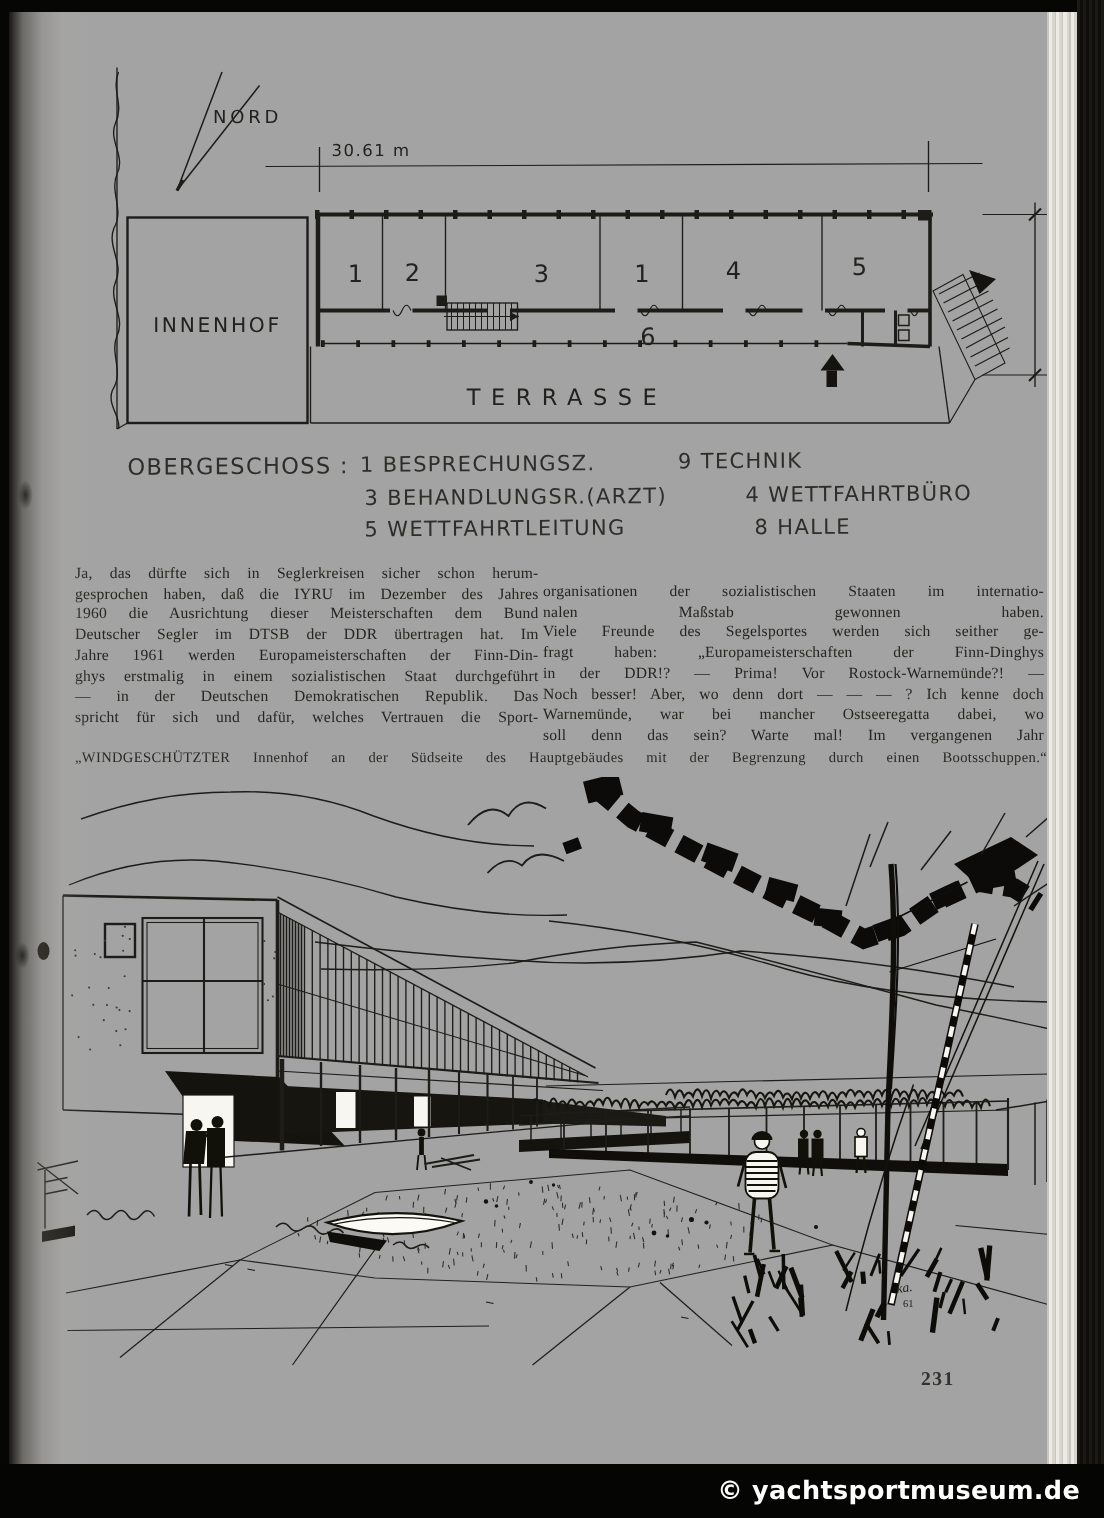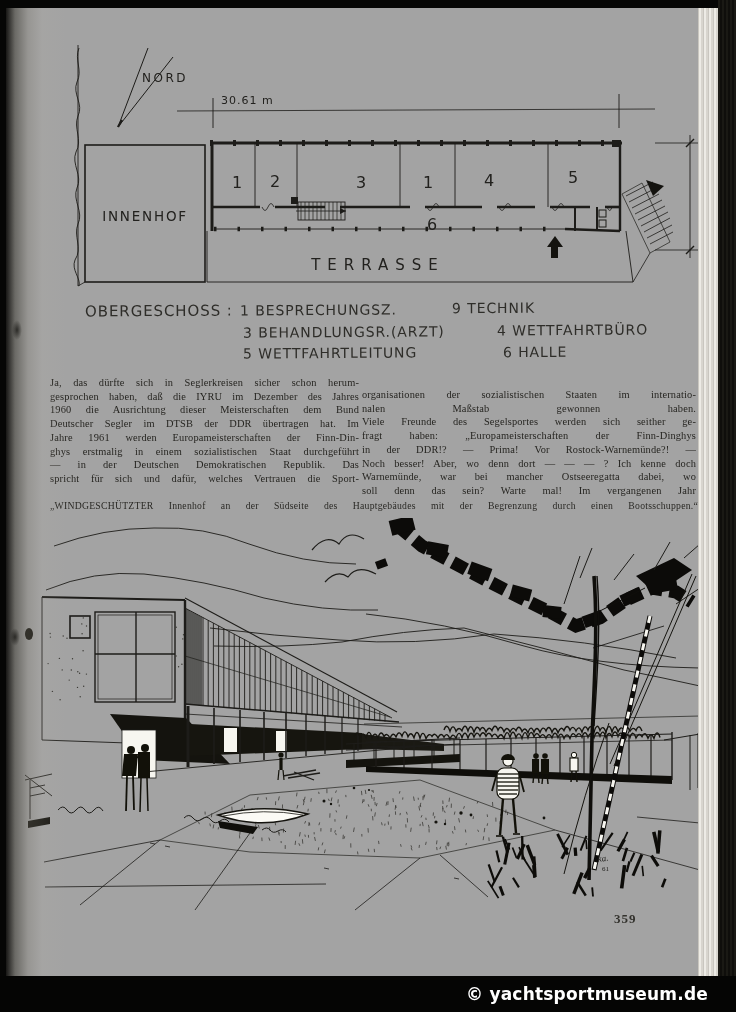--- a/index.html
+++ b/index.html
@@ -7,21 +7,21 @@
         font-family:"Liberation Sans",sans-serif;}
   .page{position:absolute;left:6px;top:8px;width:692px;height:1004px;background:#a3a3a3;}
   .page-stack{position:absolute;left:698px;top:8px;width:20px;height:968px;
     background:repeating-linear-gradient(90deg,#c9c6bf 0 1px,#edebe5 1px 3px,#d8d5ce 3px 5px);}
   .edge-dark{position:absolute;left:718px;top:0;width:18px;height:1012px;
     background:repeating-linear-gradient(90deg,#1a1914 0 2px,#0f0e0b 2px 4px),#12110d;}
   .gutter{position:absolute;left:6px;top:8px;width:60px;height:968px;pointer-events:none;
     background:linear-gradient(90deg,rgba(12,11,9,.92) 0,rgba(60,58,50,.55) 9px,rgba(122,118,108,.30) 22px,rgba(178,174,164,.14) 36px,rgba(247,246,240,0) 60px);}
   .hole{position:absolute;border-radius:50%;background:radial-gradient(ellipse at center,rgba(20,19,16,.75),rgba(20,19,16,0) 70%);}
   .bottom-bar{position:absolute;left:0;top:976px;width:736px;height:36px;background:#050504;
-    color:#fff;display:flex;align-items:center;justify-content:flex-end;padding-right:28px;box-sizing:border-box;
+    color:#fff;display:flex;align-items:center;justify-content:flex-end;padding-right:16px;box-sizing:border-box;
     font:700 17px "DejaVu Sans",sans-serif;letter-spacing:.2px;}
   .hand{font-family:"DejaVu Sans",sans-serif;color:#2e2d29;}
   .legend-item{position:absolute;font-size:14px;letter-spacing:.9px;white-space:nowrap;transform:rotate(-.4deg);}
   .col{position:absolute;font-family:"Liberation Serif",serif;font-size:10.4px;line-height:13.7px;
     color:#262521;white-space:pre-line;text-align:justify;text-align-last:justify;letter-spacing:.15px;}
   .caption{position:absolute;left:44px;top:492px;width:648px;font-family:"Liberation Serif",serif;
     font-size:9.7px;color:#2a2925;text-align:justify;text-align-last:justify;letter-spacing:.25px;}
   .pagenum{position:absolute;left:608px;top:903px;font:700 13px "Liberation Serif",serif;
     color:#33322d;letter-spacing:1px;}
   svg text{fill:#22211e;}
@@ -167,21 +167,21 @@
       </g>
     </svg>
 
     <div class="hand">
       <div class="legend-item" style="left:79px;top:294px;font-size:15px;">OBERGESCHOSS :</div>
       <div class="legend-item" style="left:234px;top:294px;">1  BESPRECHUNGSZ.</div>
       <div class="legend-item" style="left:446px;top:292px;">9 TECHNIK</div>
       <div class="legend-item" style="left:237px;top:316px;">3  BEHANDLUNGSR.(ARZT)</div>
       <div class="legend-item" style="left:491px;top:314px;">4 WETTFAHRTBÜRO</div>
       <div class="legend-item" style="left:237px;top:337px;">5  WETTFAHRTLEITUNG</div>
-      <div class="legend-item" style="left:497px;top:336px;">6 HALLE</div>
+      <div class="legend-item" style="left:497px;top:336px;">8 HALLE</div>
     </div>
 
     <div class="col" style="left:44px;top:368px;width:309px;">Ja, das dürfte sich in Seglerkreisen sicher schon herum-
 gesprochen haben, daß die IYRU im Dezember des Jahres
 1960 die Ausrichtung dieser Meisterschaften dem Bund
 Deutscher Segler im DTSB der DDR übertragen hat. Im
 Jahre 1961 werden Europameisterschaften der Finn-Din-
 ghys erstmalig in einem sozialistischen Staat durchgeführt
 — in der Deutschen Demokratischen Republik. Das
 spricht für sich und dafür, welches Vertrauen die Sport-</div>
@@ -735,21 +735,21 @@
           <line x1="598.9272065162659" y1="343.15754079818726" x2="602.9474250379275" y2="329.9764226914927" stroke="#0d0c09" stroke-width="2.6519511699676515"></line>
           <line x1="474.53298234939575" y1="380.14190024137497" x2="463.8035520363253" y2="362.8692325643657" stroke="#0d0c09" stroke-width="1.7894445836544037"></line>
           <line x1="562.7581082582474" y1="331.1360602378845" x2="562.0768921739655" y2="322.0521726494134" stroke="#0d0c09" stroke-width="1.6175554871559144"></line>
           <line x1="511.35177701711655" y1="359.0135223865509" x2="510.0384026399935" y2="338.4010962332518" stroke="#0d0c09" stroke-width="2.8062130212783813"></line>
           <line x1="510.40109610557556" y1="359.91878724098206" x2="509.3255004340961" y2="347.1237698745828" stroke="#0d0c09" stroke-width="2.566957020759583"></line>
         </g>
       <text x="574" y="344" transform="rotate(-8 574 344)" font-family="Liberation Serif" font-style="italic" font-size="9">ka.</text>
       <text x="578" y="353" font-family="Liberation Serif" font-size="7">61</text>
     </svg>
 
-    <div class="pagenum">359</div>
+    <div class="pagenum">231</div>
   </div>
 
   <div class="page-stack"></div>
   <div class="edge-dark"></div>
   <div class="gutter"></div>
   <div class="hole" style="left:12px;top:320px;width:10px;height:20px;"></div>
   <div class="hole" style="left:10px;top:628px;width:10px;height:18px;"></div>
 
   <div class="bottom-bar">
     <span>© yachtsportmuseum.de</span>

